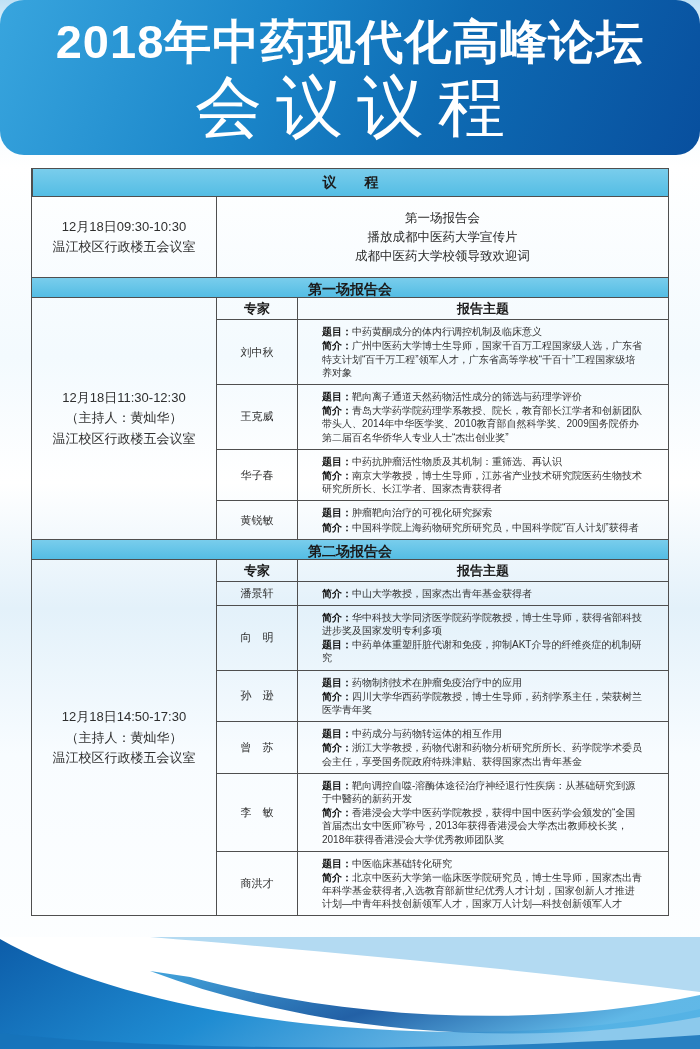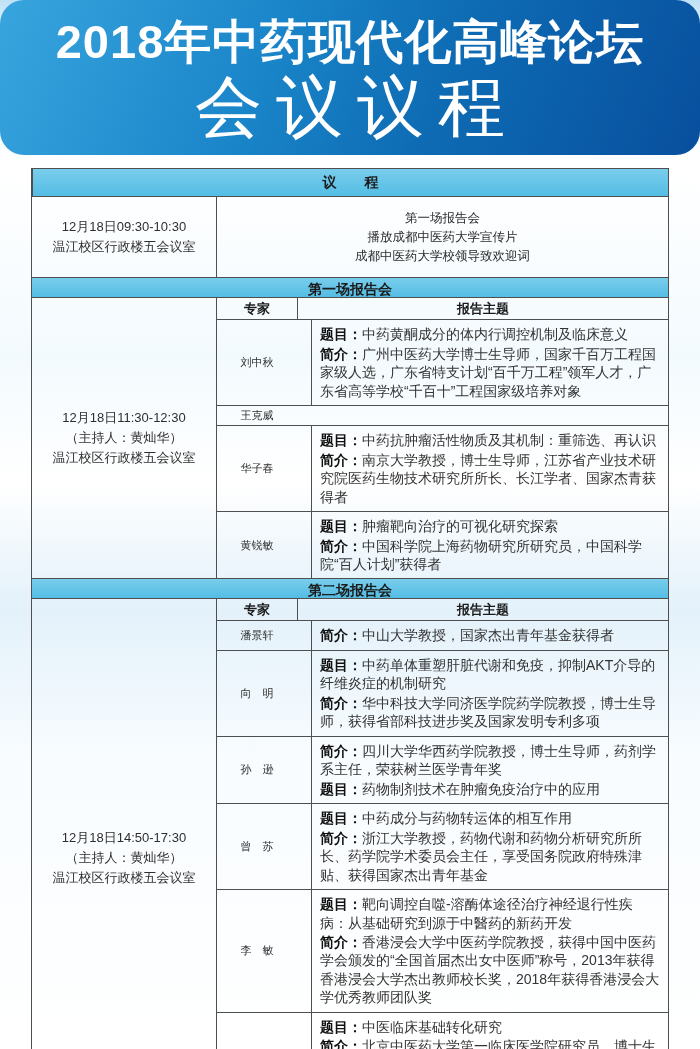--- a/index.html
+++ b/index.html
@@ -50,22 +50,22 @@
   .expert-col { flex:0 0 80px; }
   .topic-col { flex:1; border-left:1px solid #4f4f4f; }
   .talks-head .expert-col, .talks-head .topic-col {
     font-weight:bold; font-size:13px; color:#1b1b1b; text-align:center;
     height:21px; line-height:21px; }
   .talk-row { display:flex; }
   .talk-row + .talk-row { border-top:1px solid #4f4f4f; }
   .talk-row:last-child { border-bottom:none; }
   .expert-cell { flex:0 0 80px; display:flex; align-items:center; justify-content:center;
     font-size:11px; color:#2e2e2e; text-align:left; padding:2px; }
-  .talk-cell { flex:1; border-left:1px solid #4f4f4f; padding:4px 8px;
-    font-size:14px; line-height:1.32; color:#333;margin-left:14px; }
+  .talk-cell { flex:1; border-left:1px solid #4f4f4f; padding:4px 24px;
+    font-size:10px; line-height:1.32; color:#333; }
   .talk-cell .lbl { font-weight:bold; color:#111; }
   .talk-line { margin:1px 0; }
 
   
   .waves { margin-top:auto; display:block; width:700px; flex:0 0 auto; }
 </style>
 </head>
 <body>
 
 <div class="poster">
@@ -111,20 +111,24 @@
         <div class="talk-row">
           <div class="expert-cell">刘中秋</div>
           <div class="talk-cell">
             <div class="talk-line"><span class="lbl">题目：</span><span>中药黄酮成分的体内行调控机制及临床意义</span></div>
             <div class="talk-line"><span class="lbl">简介：</span><span>广州中医药大学博士生导师，国家千百万工程国家级人选，广东省特支计划“百千万工程”领军人才，广东省高等学校“千百十”工程国家级培养对象</span></div>
           </div>
         </div>
 
         <div class="talk-row">
           <div class="expert-cell">王克威</div>
+          <div class="talk-cell">
+            <div class="talk-line"><span class="lbl">题目：</span><span>靶向离子通道天然药物活性成分的筛选与药理学评价</span></div>
+            <div class="talk-line"><span class="lbl">简介：</span><span>青岛大学药学院药理学系教授、院长，教育部长江学者和创新团队带头人、2014年中华医学奖、2010教育部自然科学奖、2009国务院侨办第二届百名华侨华人专业人士“杰出创业奖”</span></div>
+          </div>
         </div>
 
         <div class="talk-row">
           <div class="expert-cell">华子春</div>
           <div class="talk-cell">
             <div class="talk-line"><span class="lbl">题目：</span><span>中药抗肿瘤活性物质及其机制：重筛选、再认识</span></div>
             <div class="talk-line"><span class="lbl">简介：</span><span>南京大学教授，博士生导师，江苏省产业技术研究院医药生物技术研究所所长、长江学者、国家杰青获得者</span></div>
           </div>
         </div>
 
@@ -155,30 +159,30 @@
         <div class="talk-row">
           <div class="expert-cell">潘景轩</div>
           <div class="talk-cell">
             <div class="talk-line"><span class="lbl">简介：</span><span>中山大学教授，国家杰出青年基金获得者</span></div>
           </div>
         </div>
 
         <div class="talk-row">
           <div class="expert-cell">向　明</div>
           <div class="talk-cell">
+            <div class="talk-line"><span class="lbl">简介：</span><span>华中科技大学同济医学院药学院教授，博士生导师，获得省部科技进步奖及国家发明专利多项</span></div>
             <div class="talk-line"><span class="lbl">题目：</span><span>中药单体重塑肝脏代谢和免疫，抑制AKT介导的纤维炎症的机制研究</span></div>
-            <div class="talk-line"><span class="lbl">简介：</span><span>华中科技大学同济医学院药学院教授，博士生导师，获得省部科技进步奖及国家发明专利多项</span></div>
           </div>
         </div>
 
         <div class="talk-row">
           <div class="expert-cell">孙　逊</div>
           <div class="talk-cell">
+            <div class="talk-line"><span class="lbl">题目：</span><span>药物制剂技术在肿瘤免疫治疗中的应用</span></div>
             <div class="talk-line"><span class="lbl">简介：</span><span>四川大学华西药学院教授，博士生导师，药剂学系主任，荣获树兰医学青年奖</span></div>
-            <div class="talk-line"><span class="lbl">题目：</span><span>药物制剂技术在肿瘤免疫治疗中的应用</span></div>
           </div>
         </div>
 
         <div class="talk-row">
           <div class="expert-cell">曾　苏</div>
           <div class="talk-cell">
             <div class="talk-line"><span class="lbl">题目：</span><span>中药成分与药物转运体的相互作用</span></div>
             <div class="talk-line"><span class="lbl">简介：</span><span>浙江大学教授，药物代谢和药物分析研究所所长、药学院学术委员会主任，享受国务院政府特殊津贴、获得国家杰出青年基金</span></div>
           </div>
         </div>

